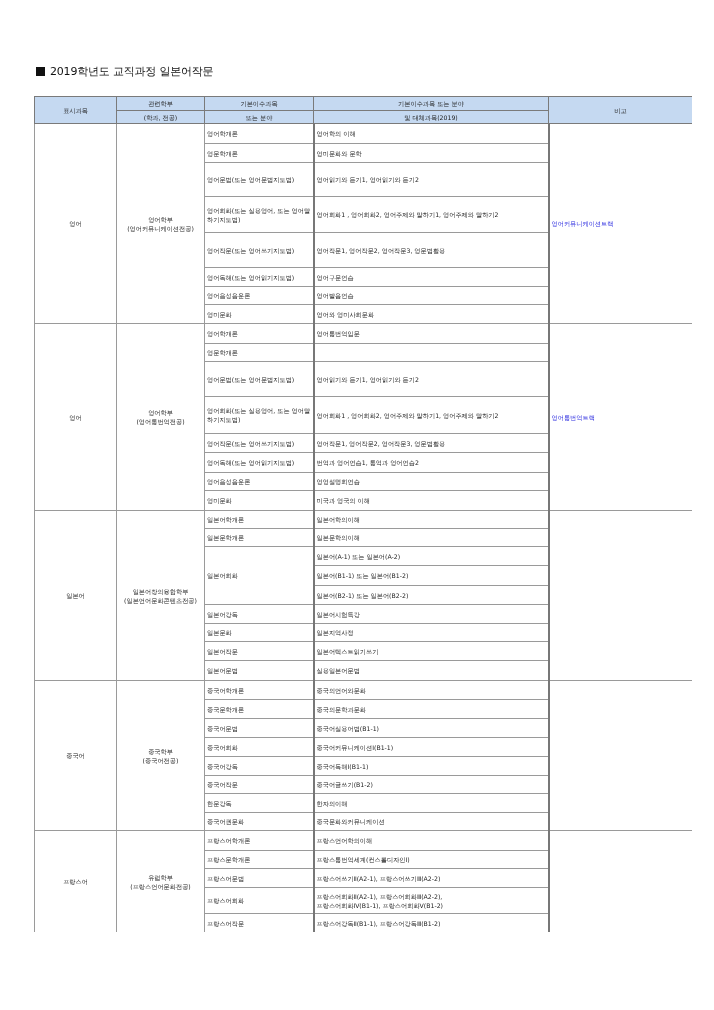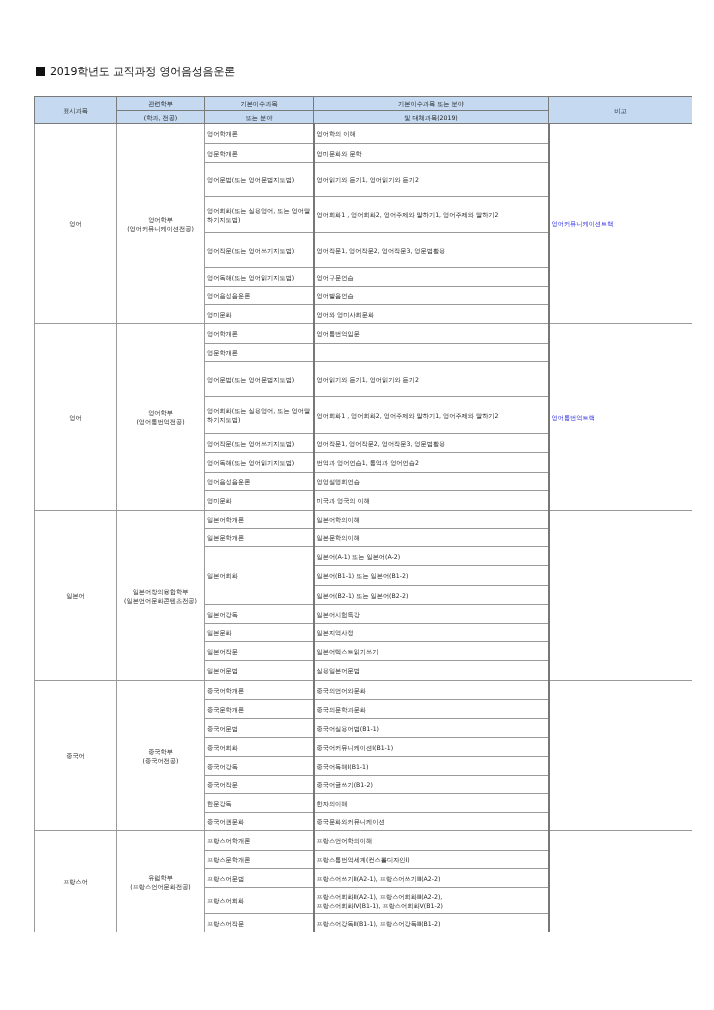--- a/index.html
+++ b/index.html
@@ -14,21 +14,21 @@
   td.c { text-align:center; }
   td.l { text-align:left; }
   td.blue { color:#2a2adf; }
   .thick-l { border-left:2px solid #777; }
   .grp-top td { border-top:1.5px solid #666; }
 </style>
 </head>
 <body>
 
 <div class="title">
-  <span class="sq"></span><span>2019학년도 교직과정 영어음성음운론</span>
+  <span class="sq"></span><span>2019학년도 교직과정 일본어작문</span>
 </div>
 
 <div class="tbl-wrap">
   <table>
     <colgroup>
       <col style="width:82px">
         <col style="width:88px">
         <col style="width:109px">
         <col style="width:235px">
         <col style="width:144px">

